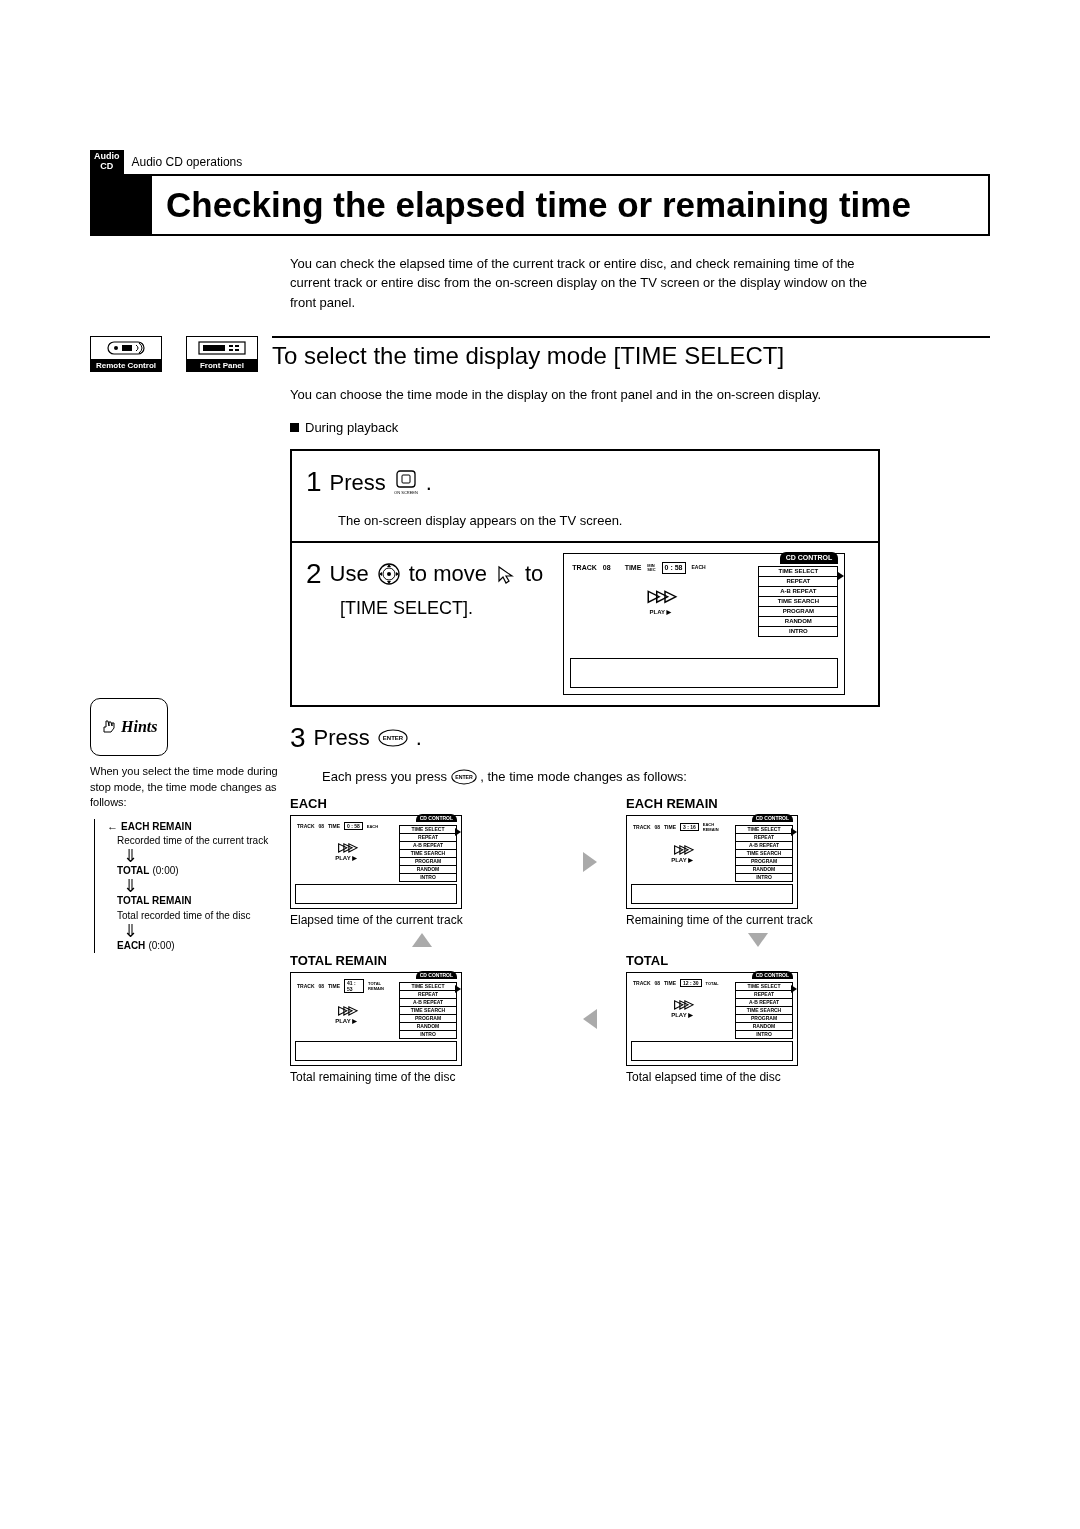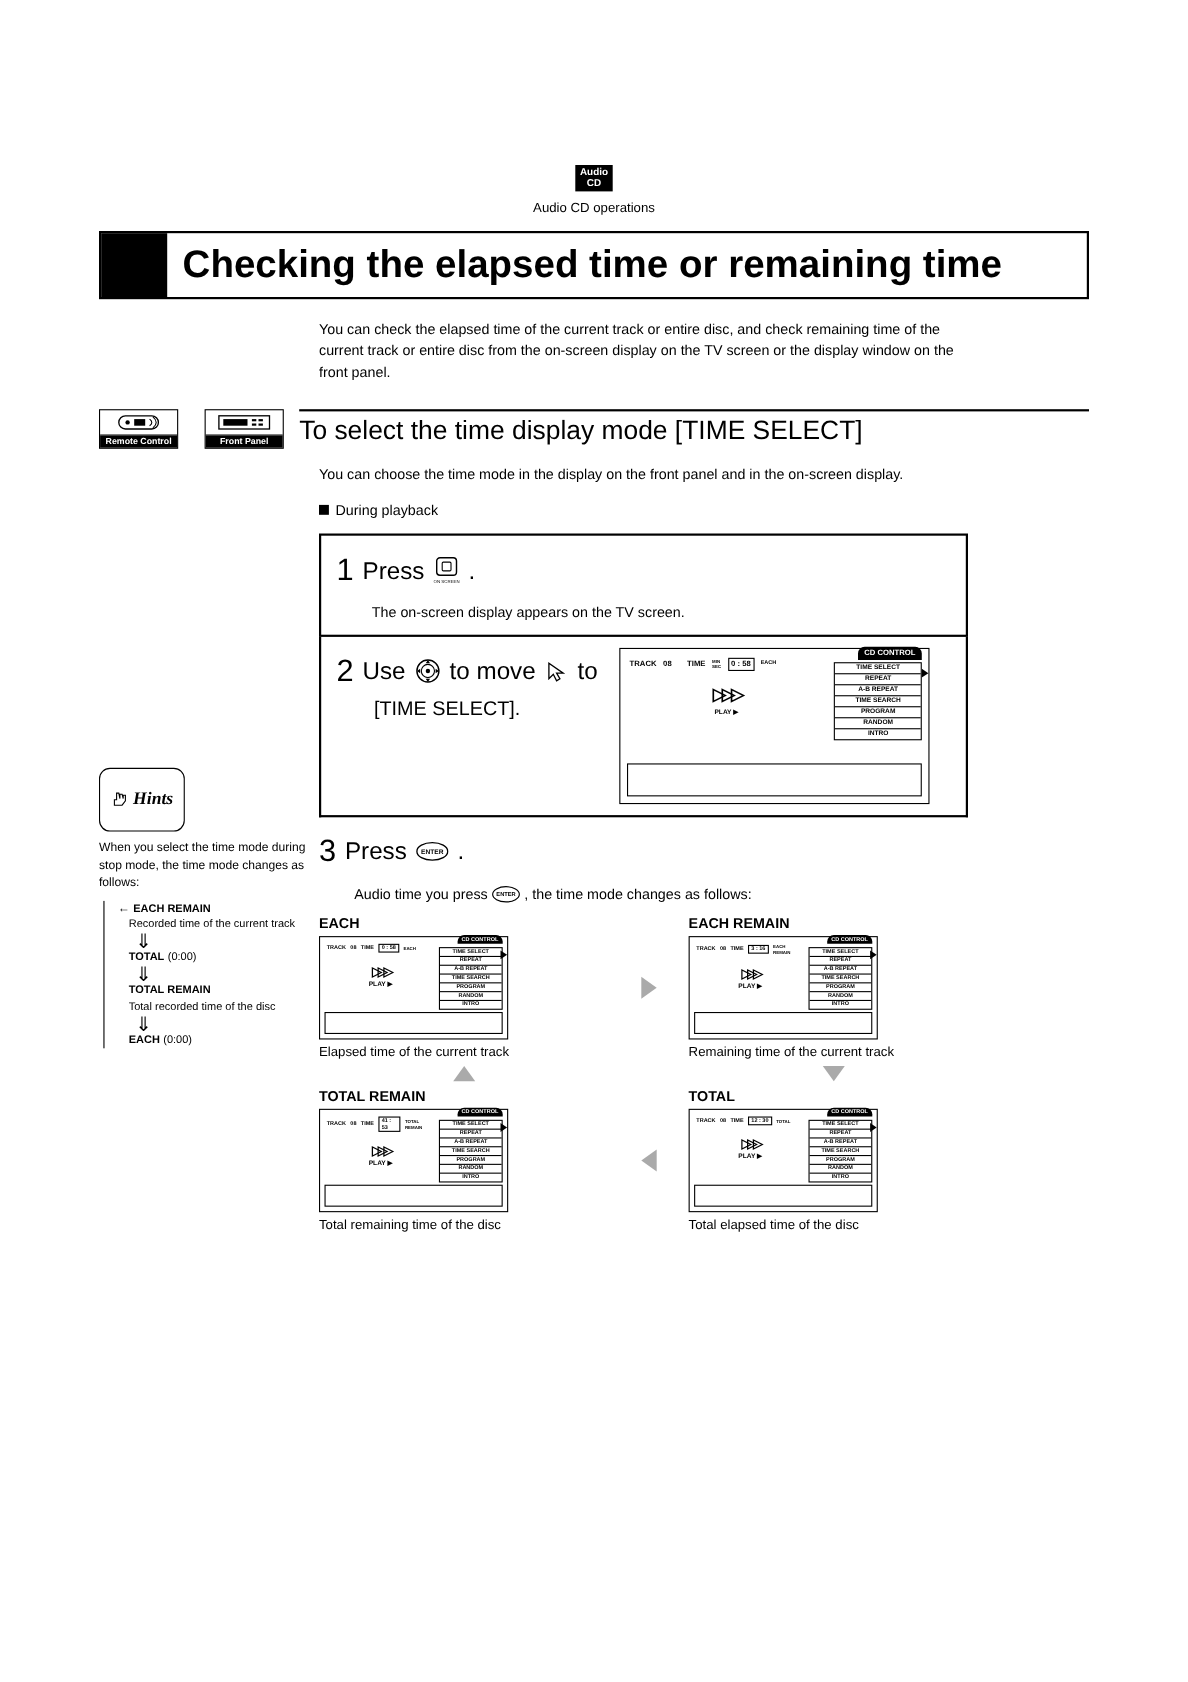--- a/index.html
+++ b/index.html
@@ -14,22 +14,21 @@
     width: 900px;
     margin: 0 auto;
     padding: 150px 0 60px 0;
     position: relative;
   }
   .top-bar {
     display: flex;
     align-items: center;
     gap: 8px;
     font-size: 12px;
-    margin-bottom: 14px;
-    flex-direction: column;
+    margin-bottom: 0;
   }
   .audio-badge {
     background: #000;
     color: #fff;
     font-size: 9px;
     font-weight: bold;
     padding: 2px 4px;
     line-height: 1.1;
     text-align: center;
   }
@@ -456,21 +455,21 @@
       <div class="step-head">
         <span class="num">3</span>
         <span>Press</span>
         <svg class="btn-icon" width="30" height="18" viewBox="0 0 30 18">
             <ellipse cx="15" cy="9" rx="14" ry="8" fill="none" stroke="#000" stroke-width="1.2"></ellipse>
             <text x="15" y="11" font-size="6" text-anchor="middle" font-weight="bold">ENTER</text>
           </svg>
         <span>.</span>
       </div>
       <div class="step-desc">
-        <span>Audio time you press</span>
+        <span>Each press you press</span>
         <svg class="btn-icon" width="26" height="16" viewBox="0 0 30 18">
             <ellipse cx="15" cy="9" rx="14" ry="8" fill="none" stroke="#000" stroke-width="1.2"></ellipse>
             <text x="15" y="11" font-size="6" text-anchor="middle" font-weight="bold">ENTER</text>
           </svg>
         <span>, the time mode changes as follows:</span>
       </div>
     </div>
   </div>
 
   <div class="hints-col" style="top: 698px;">

